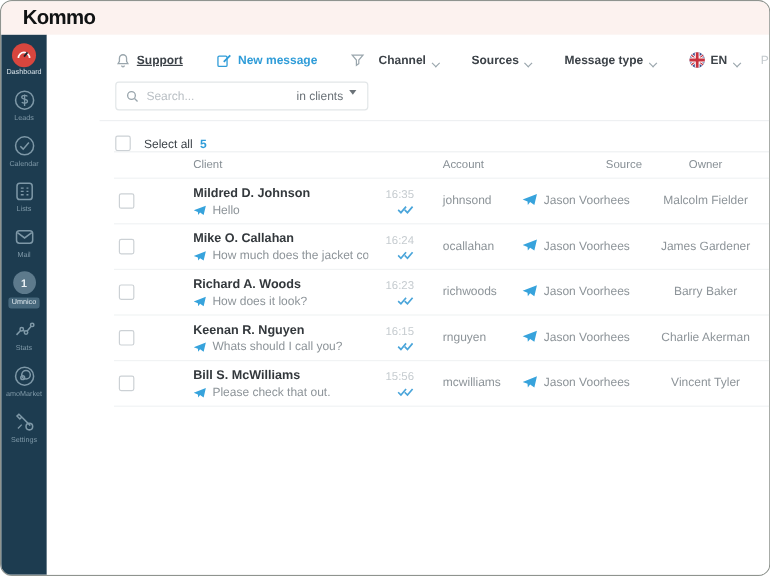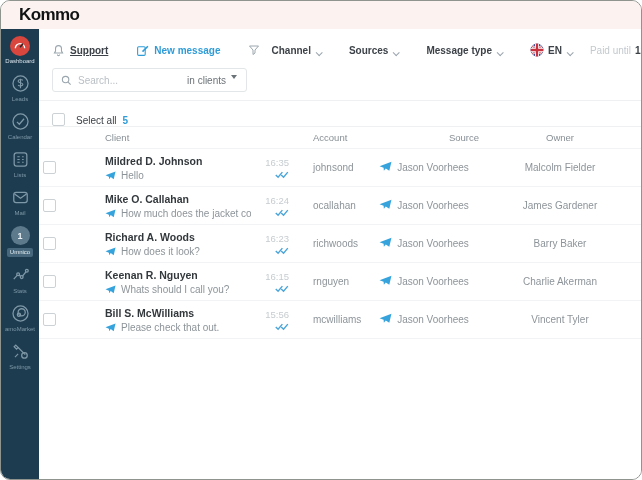--- a/index.html
+++ b/index.html
@@ -15,46 +15,46 @@
   .side-icon { width:21px; height:21px; display:flex; align-items:center; justify-content:center; }
   .side-icon svg { width:19px; height:19px; }
   .side-label { font-size:6px; color:#7e98a7; margin-top:2px; text-align:center; line-height:7px; }
   .side-item.bright .side-label { color:#d9e3ea; }
   .side-item.active .side-label { background:#47687c; color:#e3ecf1; padding:1px 3px; border-radius:2px; }
   .badge-circle { width:19px; height:19px; border-radius:50%; background:#5d7a8c; color:#eaf1f5; font-size:9px; font-weight:bold; display:flex; align-items:center; justify-content:center; }
   .gauge-bg { width:20px; height:20px; border-radius:50%; background:#d8463e; display:flex; align-items:center; justify-content:center; }
   .gauge-bg svg { width:14px; height:14px; }
 
   
-  .main { flex:1; background:#fff; display:flex; flex-direction:column; min-width:0; }
+  .main { flex:1; background:#fff; display:flex; flex-direction:column; min-width:0;padding-left:44px; }
   .toolbar { display:flex; align-items:center; margin:11px 0 0 13px; height:20px; font-size:10px; color:#3c4248; white-space:nowrap; }
   .toolbar .icn { display:inline-flex; margin-right:5px; }
   .tb-gap { margin-left:28px; }
   .link-dark { text-decoration:underline; color:#3c4248; font-weight:bold; cursor:pointer; }
   .link-blue { color:#2f9cd8; font-weight:bold; cursor:pointer; }
   .drop { font-weight:bold; display:inline-flex; align-items:flex-end; cursor:pointer; }
   .chev { width:5px; height:5px; border-right:1.5px solid #9aa6ad; border-bottom:1.5px solid #9aa6ad; transform:rotate(45deg) translateY(-1px); display:inline-block; margin-left:5px; }
   .paid-label { color:#c3c9cd; margin-left:18px; }
   .paid-date { font-weight:bold; margin-left:4px; }
 
   .searchrow { margin:8px 0 0 13px; }
-  .searchbox { width:195px; height:24px; border:1px solid #e2e6e8; border-radius:3px; display:flex; align-items:center; background:#fff; }
+  .searchbox { width:211px; height:24px; border:1px solid #e2e6e8; border-radius:3px; display:flex; align-items:center; background:#fff; }
   .searchbox input { border:none; outline:none; flex:1; font-size:10px; padding-left:6px; color:#4a5156; font-family:"Liberation Sans",sans-serif; min-width:0; }
   .searchbox input::placeholder { color:#b9bfc4; }
   .scope { display:flex; align-items:flex-start; font-size:10px; color:#6b7278; padding:0 9px 0 4px; cursor:pointer; }
   .tri { width:0; height:0; border-left:3px solid transparent; border-right:3px solid transparent; border-top:4px solid #6b7278; margin-left:5px; }
   .mag { margin-left:8px; display:inline-flex; }
 
   .divider { border-top:1px solid #eef0f2; margin-top:8px; }
   .selectrow { height:25px; display:flex; align-items:flex-end; padding-left:13px; font-size:10px; color:#3c4248; }
   .cbox { width:13px; height:13px; border:1.5px solid #ccd1d5; border-radius:2px; background:#fff; flex-shrink:0; cursor:pointer; }
   .selectrow .lbl { margin-left:11px; }
   .selectrow .cnt { margin-left:6px; color:#2f9cd8; font-weight:bold; }
 
-  .grid { display:grid; grid-template-columns:20px 38px 154px 38px 80px 110px 1fr; align-items:center; }
+  .grid { display:grid; grid-template-columns:20px 38px 154px 38px 80px 110px 1fr; align-items:center;margin-left:12px; }
   .thead { height:23px; border-top:1px solid #eef0f2; border-bottom:1px solid #f1f3f4; font-size:9.5px; color:#878f95; }
   .h-client { grid-column:3; padding-left:8px; }
   .h-account { grid-column:5; padding-left:24px; }
   .h-source { grid-column:6; text-align:right; }
   .h-owner { grid-column:7; text-align:center; }
 
   .row { height:38px; border-bottom:1px solid #f1f3f4; cursor:pointer; }
   .row .cb { display:flex; justify-content:center; }
   .avatar { width:28px; height:28px; border-radius:50%; overflow:hidden; position:relative; margin-left:6px; }
   .avatar svg { position:absolute; left:0; top:0; width:100%; height:100%; }

